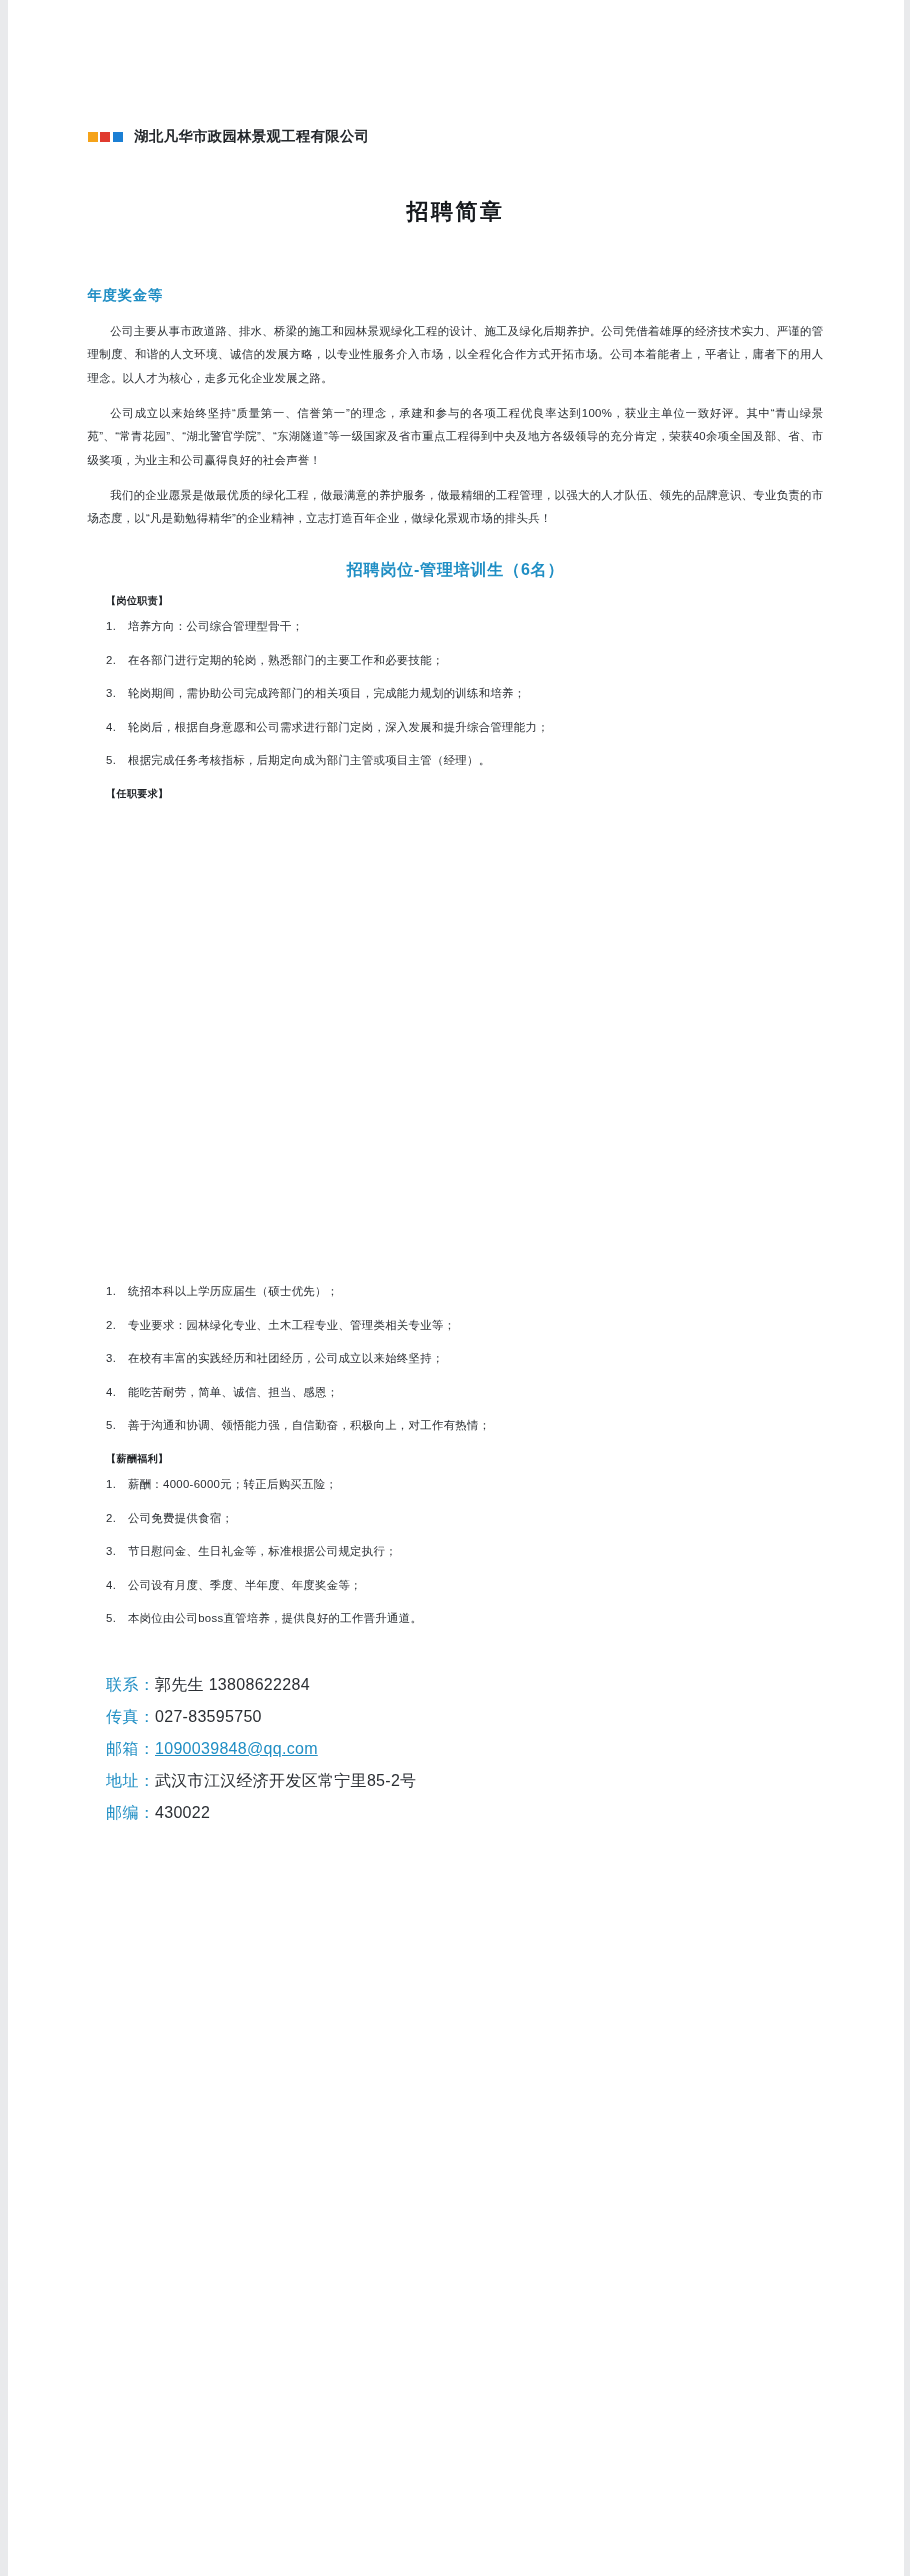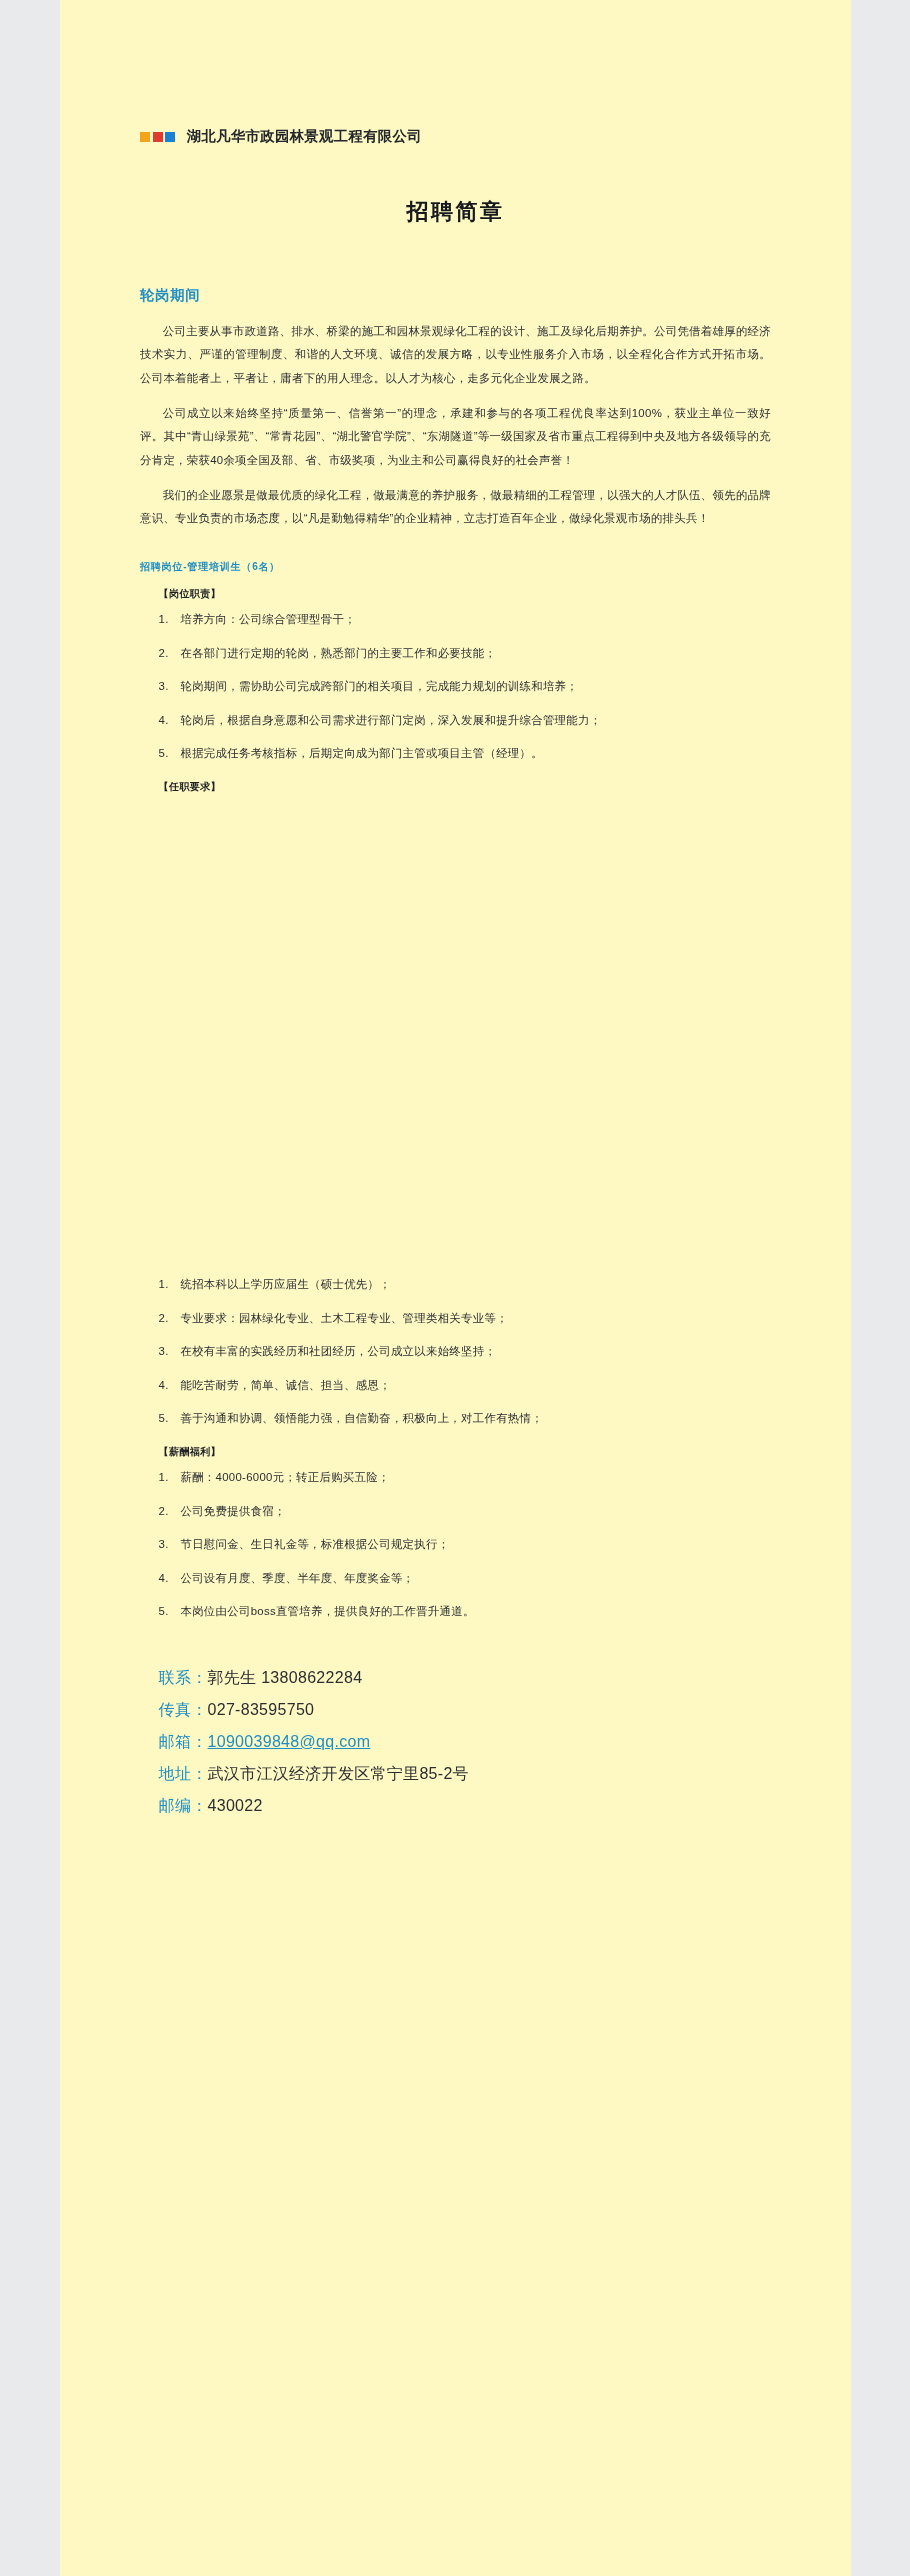--- a/index.html
+++ b/index.html
@@ -8,23 +8,23 @@
     background: #e9eaec;
   }
   body {
     font-family: "Liberation Sans", sans-serif;
     width: 911px;
     min-height: 2576px;
     display: flex;
     justify-content: center;
   }
   .page {
-    width: 791px;
+    width: 896px;
     min-height: 2576px;
-    background: #fef9c3;
+    background: #ffffff;
     position: relative;
     box-sizing: border-box;
   }
   .inner {
     padding: 127px 80px 51px 80px;
     box-sizing: border-box;
   }
   
   .brand-row {
     display: flex;
@@ -71,24 +71,25 @@
     font-size: 11.4px;
     line-height: 2.05;
     color: #2a2e33;
     text-indent: 2em;
     margin: 0 0 11.8px 0;
     text-align: justify;
     letter-spacing: 0.3px;
   }
   .job-title {
     color: #1f8ec4;
-    font-size: 10px;
+    font-size: 16px;
     font-weight: bold;
     margin: 29px 0 13.5px 0;
     letter-spacing: 0.8px;
+    text-align: center;
   }
   .sub-head {
     font-size: 10px;
     font-weight: bold;
     color: #1d2024;
     margin: 0 0 8.4px 0;
     padding-left: 18.6px;
     letter-spacing: 0.4px;
   }
   ol.items {
@@ -142,21 +143,21 @@
       <span class="logo">
         <i class="c1"></i>
           <i class="c2"></i>
           <i class="c3"></i>
       </span>
       <span class="brand-name">湖北凡华市政园林景观工程有限公司</span>
     </div>
 
     <h1 class="doc-title">招聘简章</h1>
 
-    <h2 class="section-title">轮岗期间</h2>
+    <h2 class="section-title">年度奖金等</h2>
     <p class="para">公司主要从事市政道路、排水、桥梁的施工和园林景观绿化工程的设计、施工及绿化后期养护。公司凭借着雄厚的经济技术实力、严谨的管理制度、和谐的人文环境、诚信的发展方略，以专业性服务介入市场，以全程化合作方式开拓市场。公司本着能者上，平者让，庸者下的用人理念。以人才为核心，走多元化企业发展之路。</p>
     <p class="para">公司成立以来始终坚持“质量第一、信誉第一”的理念，承建和参与的各项工程优良率达到100%，获业主单位一致好评。其中“青山绿景苑”、“常青花园”、“湖北警官学院”、“东湖隧道”等一级国家及省市重点工程得到中央及地方各级领导的充分肯定，荣获40余项全国及部、省、市级奖项，为业主和公司赢得良好的社会声誉！</p>
     <p class="para">我们的企业愿景是做最优质的绿化工程，做最满意的养护服务，做最精细的工程管理，以强大的人才队伍、领先的品牌意识、专业负责的市场态度，以“凡是勤勉得精华”的企业精神，立志打造百年企业，做绿化景观市场的排头兵！</p>
 
     <h2 class="job-title">招聘岗位-管理培训生（6名）</h2>
 
     <div class="sub-head">【岗位职责】</div>
     <ol class="items">
       <li>
         <span class="num">1.</span>

